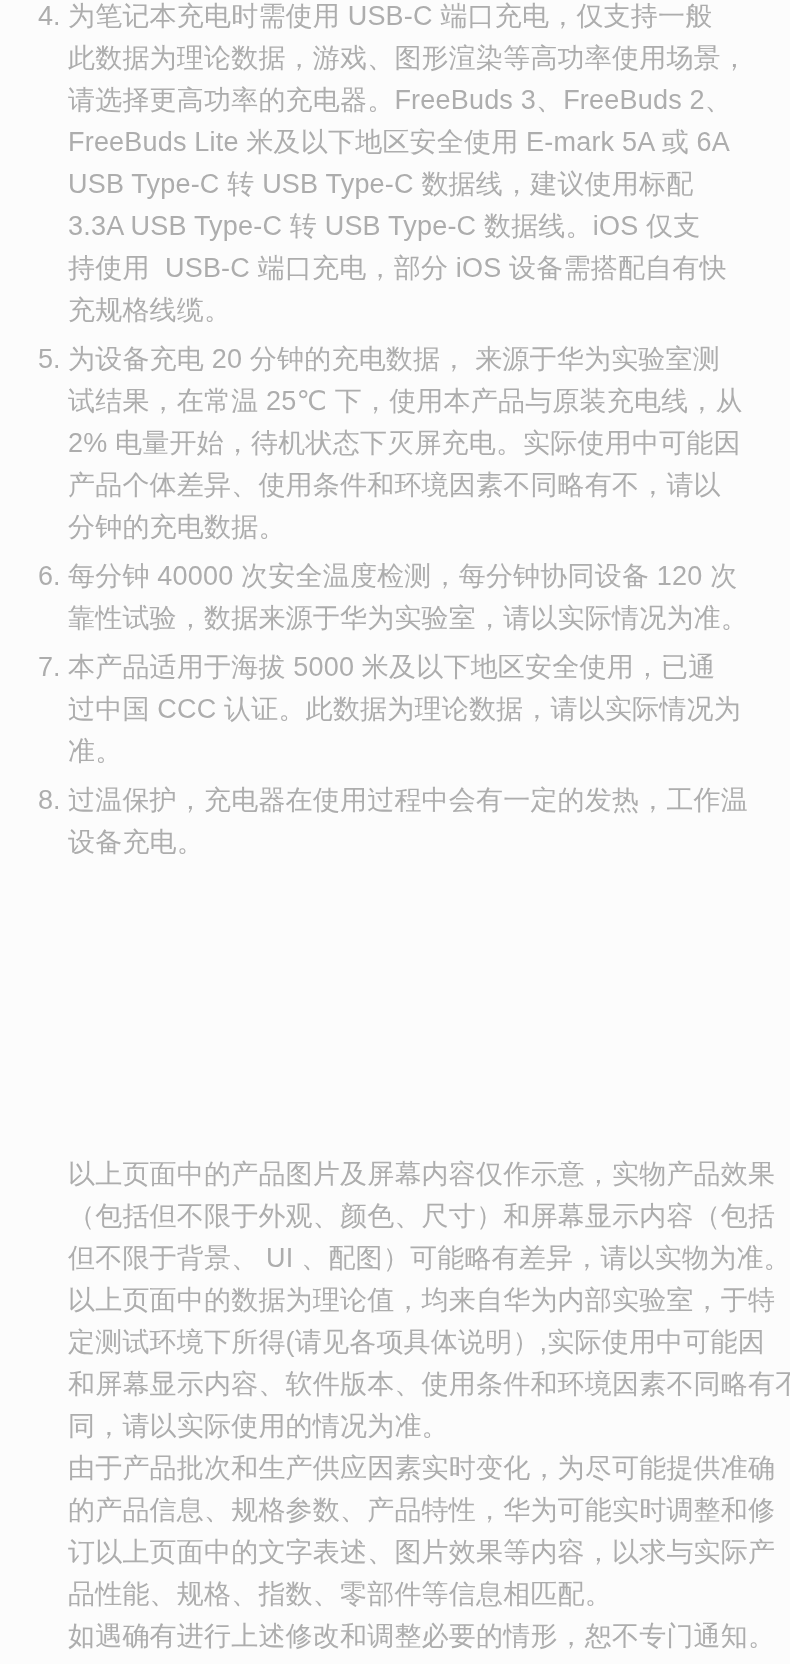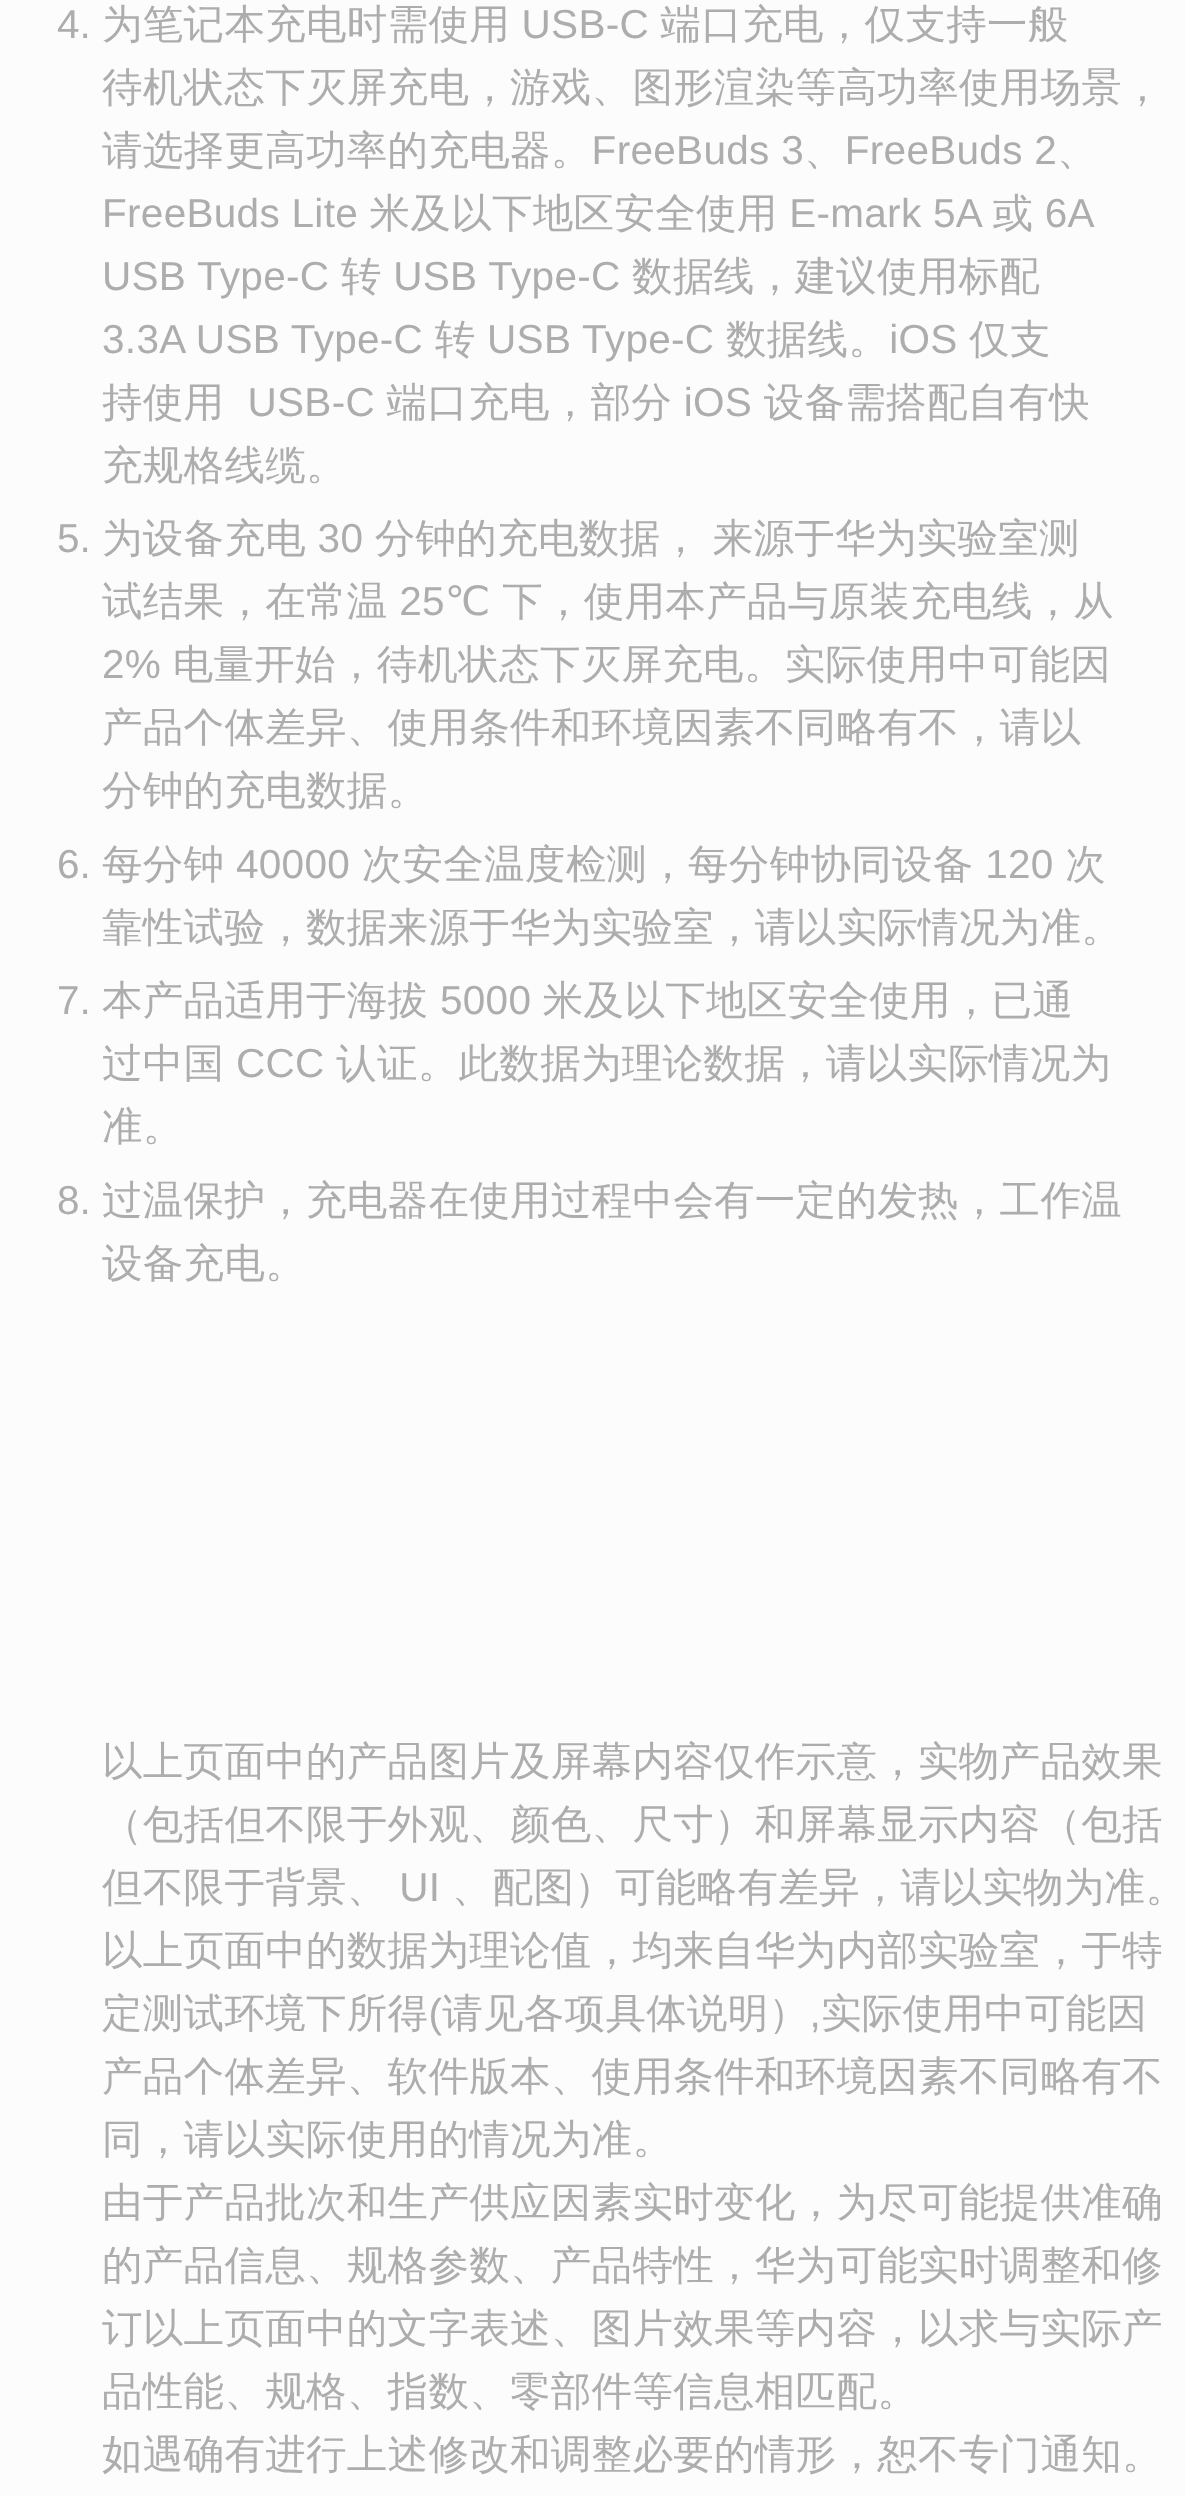--- a/index.html
+++ b/index.html
@@ -46,34 +46,34 @@
 <body>
 
 <div>
 
   <div class="footnotes">
 
     <div class="note">
       <span class="num">4.</span>
       <div class="lines">
         <div class="line">为笔记本充电时需使用 USB-C 端口充电，仅支持一般</div>
-        <div class="line">待机状态下灭屏充电，游戏、图形渲染等高功率使用场景，</div>
+        <div class="line">此数据为理论数据，游戏、图形渲染等高功率使用场景，</div>
         <div class="line">请选择更高功率的充电器。FreeBuds 3、FreeBuds 2、</div>
         <div class="line">FreeBuds Lite 米及以下地区安全使用 E-mark 5A 或 6A</div>
         <div class="line">USB Type-C 转 USB Type-C 数据线，建议使用标配</div>
         <div class="line">3.3A USB Type-C 转 USB Type-C 数据线。iOS 仅支</div>
         <div class="line">持使用  USB-C 端口充电，部分 iOS 设备需搭配自有快</div>
         <div class="line">充规格线缆。</div>
       </div>
     </div>
 
     <div class="note">
       <span class="num">5.</span>
       <div class="lines">
-        <div class="line">为设备充电 30 分钟的充电数据， 来源于华为实验室测</div>
+        <div class="line">为设备充电 20 分钟的充电数据， 来源于华为实验室测</div>
         <div class="line">试结果，在常温 25℃ 下，使用本产品与原装充电线，从</div>
         <div class="line">2% 电量开始，待机状态下灭屏充电。实际使用中可能因</div>
         <div class="line">产品个体差异、使用条件和环境因素不同略有不，请以</div>
         <div class="line">分钟的充电数据。</div>
       </div>
     </div>
 
     <div class="note">
       <span class="num">6.</span>
       <div class="lines">
@@ -100,21 +100,21 @@
     </div>
 
   </div>
 
   <div class="disclaimer">
     <div class="line">以上页面中的产品图片及屏幕内容仅作示意，实物产品效果</div>
     <div class="line">（包括但不限于外观、颜色、尺寸）和屏幕显示内容（包括</div>
     <div class="line">但不限于背景、 UI 、配图）可能略有差异，请以实物为准。</div>
     <div class="line">以上页面中的数据为理论值，均来自华为内部实验室，于特</div>
     <div class="line">定测试环境下所得(请见各项具体说明）,实际使用中可能因</div>
-    <div class="line">产品个体差异、软件版本、使用条件和环境因素不同略有不</div>
+    <div class="line">和屏幕显示内容、软件版本、使用条件和环境因素不同略有不</div>
     <div class="line">同，请以实际使用的情况为准。</div>
     <div class="line">由于产品批次和生产供应因素实时变化，为尽可能提供准确</div>
     <div class="line">的产品信息、规格参数、产品特性，华为可能实时调整和修</div>
     <div class="line">订以上页面中的文字表述、图片效果等内容，以求与实际产</div>
     <div class="line">品性能、规格、指数、零部件等信息相匹配。</div>
     <div class="line">如遇确有进行上述修改和调整必要的情形，恕不专门通知。</div>
   </div>
 
 </div>
 

